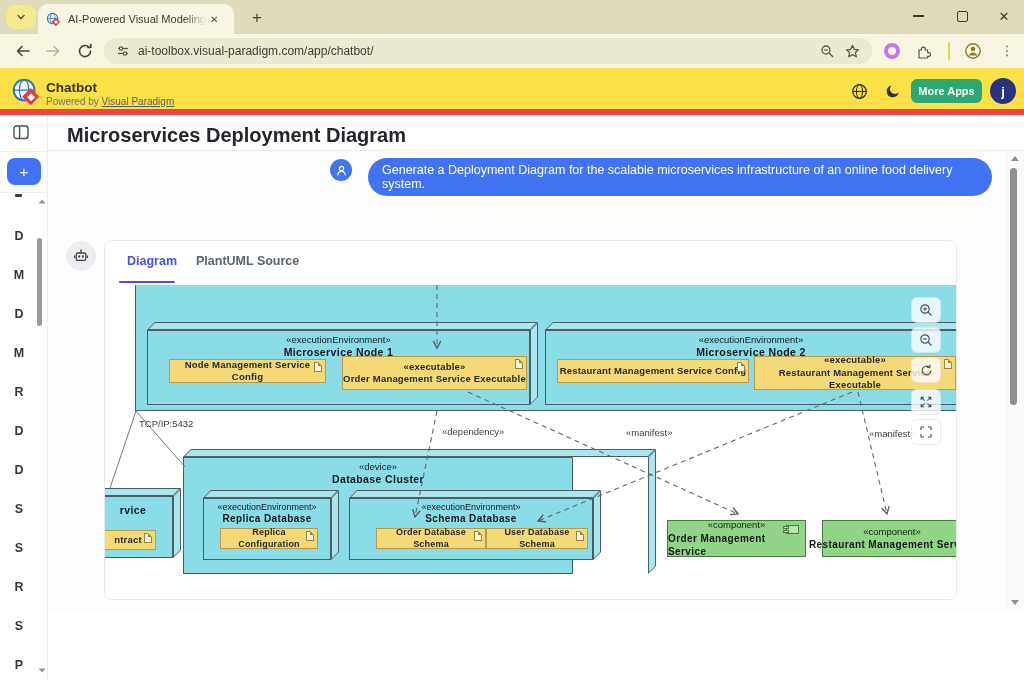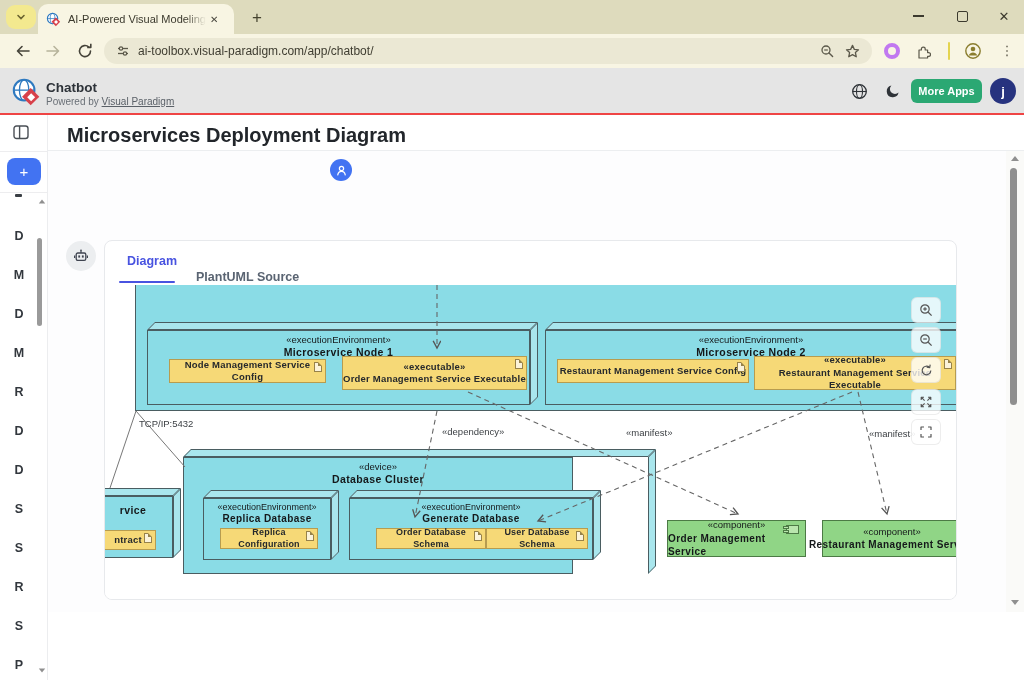--- a/index.html
+++ b/index.html
@@ -20,21 +20,21 @@
   .winbtn{position:absolute;top:0;width:40px;height:32px;display:flex;align-items:center;justify-content:center;color:#3c3a2e;}
   .win-max-box{width:9px;height:9px;border:1.3px solid #3c3a2e;border-radius:2px;}
   .win-min-bar{width:11px;height:1.5px;background:#3c3a2e;}
   #toolbar{position:absolute;left:0;top:34px;width:1024px;height:50px;background:#f8f5e3;border-bottom:1px solid #dbd8c2;box-sizing:border-box;}
   .navic{position:absolute;top:8px;width:18px;height:18px;}
   .omnibox{position:absolute;left:104px;top:4px;width:768px;height:26px;background:#ebe8d4;border-radius:13px;
            display:flex;align-items:center;}
   .url{font-size:12px;color:#3f3d31;margin-left:8px;flex:1;}
   
   #app{position:absolute;left:0;top:68px;width:1024px;height:612px;background:#fff;}
-  .app-header{position:absolute;left:0;top:0;width:1024px;height:47px;border-bottom:2px solid #ef4444;box-sizing:border-box;background:#e5e5e5;}
+  .app-header{position:absolute;left:0;top:0;width:1024px;height:47px;border-bottom:6px solid #ef4444;box-sizing:border-box;background:#fde047;}
   .brand-name{position:absolute;left:46px;top:12px;font-size:13.5px;font-weight:bold;color:#2d3238;}
   .brand-sub{position:absolute;left:46px;top:28px;font-size:10px;color:#6a7077;}
   .brand-sub a{color:#5a6067;text-decoration:underline;}
   .moreapps{position:absolute;left:911px;top:11px;width:71px;height:24px;background:#2ba873;color:#fff;border:none;
             border-radius:6px;font-size:11px;font-weight:bold;font-family:"Liberation Sans",sans-serif;}
   .user-avatar{position:absolute;left:990px;top:10px;width:26px;height:26px;border-radius:50%;background:#27337f;
                color:#fff;display:flex;align-items:center;justify-content:center;font-size:13px;font-weight:bold;}
   
   .sidebar{position:absolute;left:0;top:47px;width:48px;height:565px;border-right:1px solid #ecedef;box-sizing:border-box;background:#fff;}
   .sb-sep{position:absolute;left:0;width:47px;height:1px;background:#ededef;}
@@ -53,21 +53,21 @@
             display:flex;align-items:center;justify-content:center;}
   .bubble{position:absolute;left:320px;top:7px;width:624px;height:38px;background:#4273f2;border-radius:19px;
           color:#fff;font-size:12.5px;display:flex;align-items:center;justify-content:center;padding:0 14px;box-sizing:border-box;}
   .b-avatar{position:absolute;left:18px;top:90px;width:30px;height:30px;border-radius:50%;background:#eceef0;
             display:flex;align-items:center;justify-content:center;}
   .card{position:absolute;left:56px;top:89px;width:853px;height:360px;background:#fff;border:1px solid #e7e9ec;
         border-radius:8px;box-sizing:border-box;overflow:hidden;}
   .card-tabs{position:absolute;left:0;top:0;width:100%;height:44px;}
   .ctab{position:absolute;top:13px;font-size:12.5px;font-weight:600;}
   .ctab.active{color:#4853e0;}
-  .ctab.idle{color:#5a6472;margin-top:16px;}
+  .ctab.idle{color:#5a6472;}
   .ctab-underline{position:absolute;left:14px;top:40px;width:56px;height:2px;background:#4853e0;border-radius:1px;}
   .viewport{position:absolute;left:0;top:44px;width:851px;height:314px;background:#fff;overflow:hidden;}
   
   .bignode{position:absolute;left:30px;top:-2px;width:822px;height:128px;background:#8adce6;border:1.3px solid #4a5d61;box-sizing:border-box;z-index:1;}
   .n3{position:absolute;z-index:2;}
   .n3 .t{position:absolute;left:0;top:0;height:8px;background:#a9e6ed;border:1.2px solid #4a5d61;box-sizing:border-box;
          transform:skewX(-45deg);transform-origin:0 100%;}
   .n3 .r{position:absolute;top:8px;width:8px;background:#a9e6ed;border:1.2px solid #4a5d61;box-sizing:border-box;
          transform:skewY(-45deg);transform-origin:0 0;}
   .n3 .f{position:absolute;left:0;top:8px;background:#8adce6;border:1.2px solid #4a5d61;box-sizing:border-box;}
@@ -236,20 +236,21 @@
       <div class="page-title">Microservices Deployment Diagram</div>
     </div>
 
     <div class="chat-region">
       <div class="u-avatar">
         <svg width="13" height="13" viewBox="0 0 16 16">
           <circle cx="8" cy="5.6" r="2.6" fill="none" stroke="#fff" stroke-width="1.5"></circle>
           <path d="M3.4 13.4 c.5 -3 2.3 -4.2 4.6 -4.2 s4.1 1.2 4.6 4.2" fill="none" stroke="#fff" stroke-width="1.5" stroke-linecap="round"></path>
         </svg>
       </div>
+      <div class="bubble">Generate a Deployment Diagram for the scalable microservices infrastructure of an online food delivery system.</div>
 
       <div class="b-avatar">
         <svg width="16" height="16" viewBox="0 0 16 16">
           <rect x="3.2" y="5" width="9.6" height="7.4" rx="1.6" fill="none" stroke="#3f4450" stroke-width="1.3"></rect>
           <line x1="8" y1="5" x2="8" y2="3" stroke="#3f4450" stroke-width="1.2"></line>
             <circle cx="8" cy="2.3" r="0.9" fill="#3f4450"></circle>
           <rect x="5.3" y="7.4" width="1.8" height="2.2" fill="#3f4450"></rect>
             <rect x="8.9" y="7.4" width="1.8" height="2.2" fill="#3f4450"></rect>
           <line x1="1.6" y1="7.5" x2="1.6" y2="10" stroke="#3f4450" stroke-width="1.2"></line>
             <line x1="14.4" y1="7.5" x2="14.4" y2="10" stroke="#3f4450" stroke-width="1.2"></line>
@@ -341,21 +342,21 @@
                       <div class="doc"></div>
                   </div>
                 </div>
               </div>
               <div class="n3" style="left:165px;top:32px;">
                 <div class="t" style="width:244px;"></div>
                   <div class="r" style="left:244px;height:62px;"></div>
                 <div class="f" style="width:244px;height:62px;">
                   <div class="nlbl">
                     <div class="st" style="font-size:9px;">«executionEnvironment»</div>
-                    <div class="nm" style="font-size:10px;">Generate Database</div>
+                    <div class="nm" style="font-size:10px;">Schema Database</div>
                   </div>
                   <div class="art" style="left:26px;top:29px;width:110px;height:21px;font-size:9px;">
                     <span>Order Database Schema</span>
                       <div class="doc"></div>
                   </div>
                   <div class="art" style="left:136px;top:29px;width:102px;height:21px;font-size:9px;">
                     <span>User Database Schema</span>
                       <div class="doc"></div>
                   </div>
                 </div>

